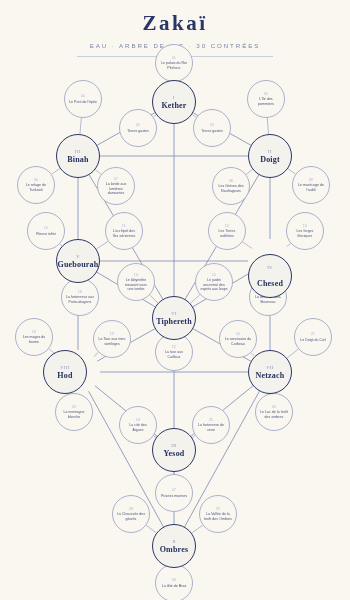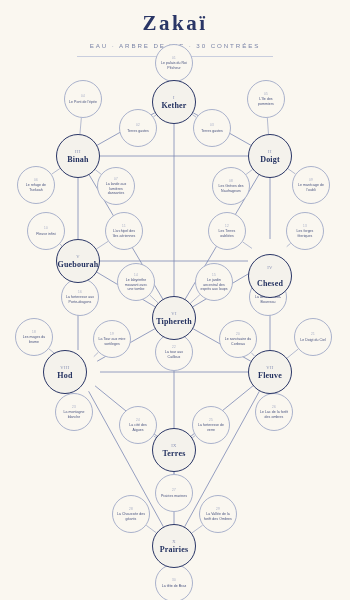--- a/index.html
+++ b/index.html
@@ -279,25 +279,25 @@
       <div class="node sephira" style="left: 152px; top: 296px;">
         <div class="num">VI</div>
         <div class="nm">Tiphereth</div>
       </div>
       <div class="node sephira" style="left: 43px; top: 350px;">
         <div class="num">VIII</div>
         <div class="nm">Hod</div>
       </div>
       <div class="node sephira" style="left: 248px; top: 350px;">
         <div class="num">VII</div>
-        <div class="nm">Fleuve</div>
+        <div class="nm">Netzach</div>
       </div>
       <div class="node sephira" style="left: 152px; top: 428px;">
         <div class="num">IX</div>
-        <div class="nm">Terres</div>
+        <div class="nm">Yesod</div>
       </div>
       <div class="node sephira" style="left: 152px; top: 524px;">
         <div class="num">X</div>
-        <div class="nm">Prairies</div>
+        <div class="nm">Ombres</div>
       </div>
     </div>
 
 </div>
 
 </body></html>

